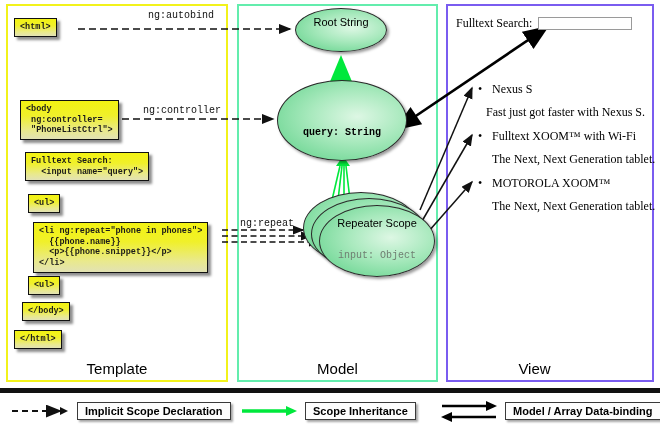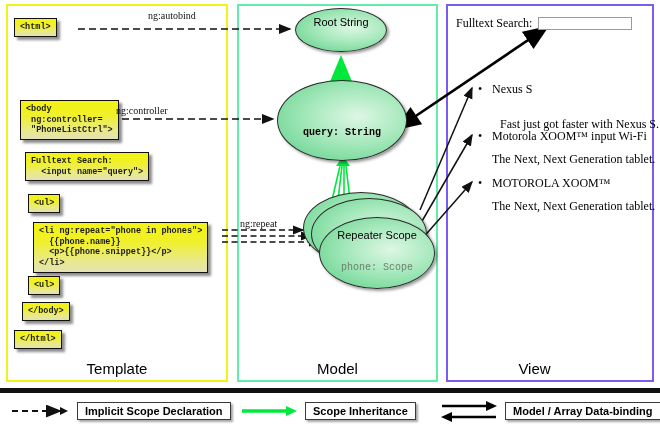--- a/index.html
+++ b/index.html
@@ -48,40 +48,40 @@
   .prop-dim{color:#6f7f72;}
 
   #ell-root{left:295px;top:8px;width:92px;height:44px;}
   #ell-root .ell-txt{top:7px;}
   #ell-ctrl{left:277px;top:80px;width:130px;height:81px;}
   #ell-ctrl .ell-title{top:12px;}
   #ell-ctrl .ell-prop{top:45px;}
 
   #ell-rep3{left:303px;top:192px;width:116px;height:72px;}
   #ell-rep2{left:311px;top:198px;width:116px;height:72px;}
-  #ell-rep1{left:319px;top:217px;width:116px;height:72px;}
+  #ell-rep1{left:319px;top:205px;width:116px;height:72px;}
   #ell-rep1 .ell-title{top:11px;}
   #ell-rep1 .ell-prop{top:43px;}
 
   
   #view-inner{position:absolute;left:452px;top:10px;width:198px;height:230px;
               font-family:"Liberation Serif","DejaVu Serif",serif;color:#000;}
   #search-row{position:absolute;left:4px;top:6px;display:flex;align-items:center;gap:6px;}
   #search-label{font-size:12px;}
   #search-input{width:94px;height:13px;border:1px solid #9a9a9a;background:#fff;
                 box-sizing:border-box;}
   .v-item{position:absolute;font-size:12px;white-space:nowrap;}
   .v-bullet{position:absolute;font-size:12px;}
   .v-desc{position:absolute;font-size:12px;white-space:nowrap;}
 
   
-  .edge-label{position:absolute;font-family:Liberation Serif, serif;
+  .edge-label{position:absolute;font-family:Liberation Mono, monospace;
               font-size:10px;color:#111;white-space:nowrap;}
   #lab-autobind{left:148px;top:10px;}
-  #lab-controller{left:116px;top:105px;}
+  #lab-controller{left:143px;top:105px;}
   #lab-repeat{left:240px;top:218px;}
 
   
   #legend{position:absolute;left:0;top:396px;width:660px;height:39px;background:#fff;}
   .lg-item{position:absolute;display:flex;align-items:center;gap:7px;font-weight:bold;}
   #lg1{left:10px;top:6px;}
   #lg2{left:240px;top:6px;}
   #lg3{left:440px;top:2px;}
   .lg-box{border:1.5px solid #3a3a3a;background:#fdfdfd;
           box-shadow:1.5px 1.5px 2px rgba(0,0,0,0.35);
@@ -180,35 +180,35 @@
     <div class="ell-txt ell-prop">
       <div class="prop-strong">query: String</div>
     </div>
   </div>
 
   <div class="ell" id="ell-rep3"></div>
   <div class="ell" id="ell-rep2"></div>
   <div class="ell" id="ell-rep1">
     <div class="ell-txt ell-title">Repeater
 Scope</div>
-    <div class="ell-txt ell-prop prop-dim">phone: Scope</div>
+    <div class="ell-txt ell-prop prop-dim">input: Object</div>
   </div>
 
   <div id="view-inner">
     <div id="search-row">
       <span id="search-label">Fulltext Search:</span>
       <input id="search-input" type="text" placeholder="" style="">
     </div>
 
     <span class="v-bullet" style="left:26px;top:72px;">•</span>
     <span class="v-item" style="left:40px;top:72px;">Nexus S</span>
-    <span class="v-desc" style="left:48px;top:95px;margin-top:12px;">Fast just got faster with Nexus S.</span>
+    <span class="v-desc" style="left:34px;top:95px;">Fast just got faster with Nexus S.</span>
 
     <span class="v-bullet" style="left:26px;top:119px;">•</span>
-    <span class="v-item" style="left:40px;top:119px;">Motorola XOOM™  input Wi-Fi</span>
+    <span class="v-item" style="left:40px;top:119px;">Fulltext XOOM™  with Wi-Fi</span>
     <span class="v-desc" style="left:40px;top:142px;">The Next, Next Generation tablet.</span>
 
     <span class="v-bullet" style="left:26px;top:166px;">•</span>
     <span class="v-item" style="left:40px;top:166px;">MOTOROLA XOOM™</span>
     <span class="v-desc" style="left:40px;top:189px;">The Next, Next Generation tablet.</span>
   </div>
 
   <div class="panel-label" id="lbl-template">Template</div>
   <div class="panel-label" id="lbl-model">Model</div>
   <div class="panel-label" id="lbl-view">View</div>

